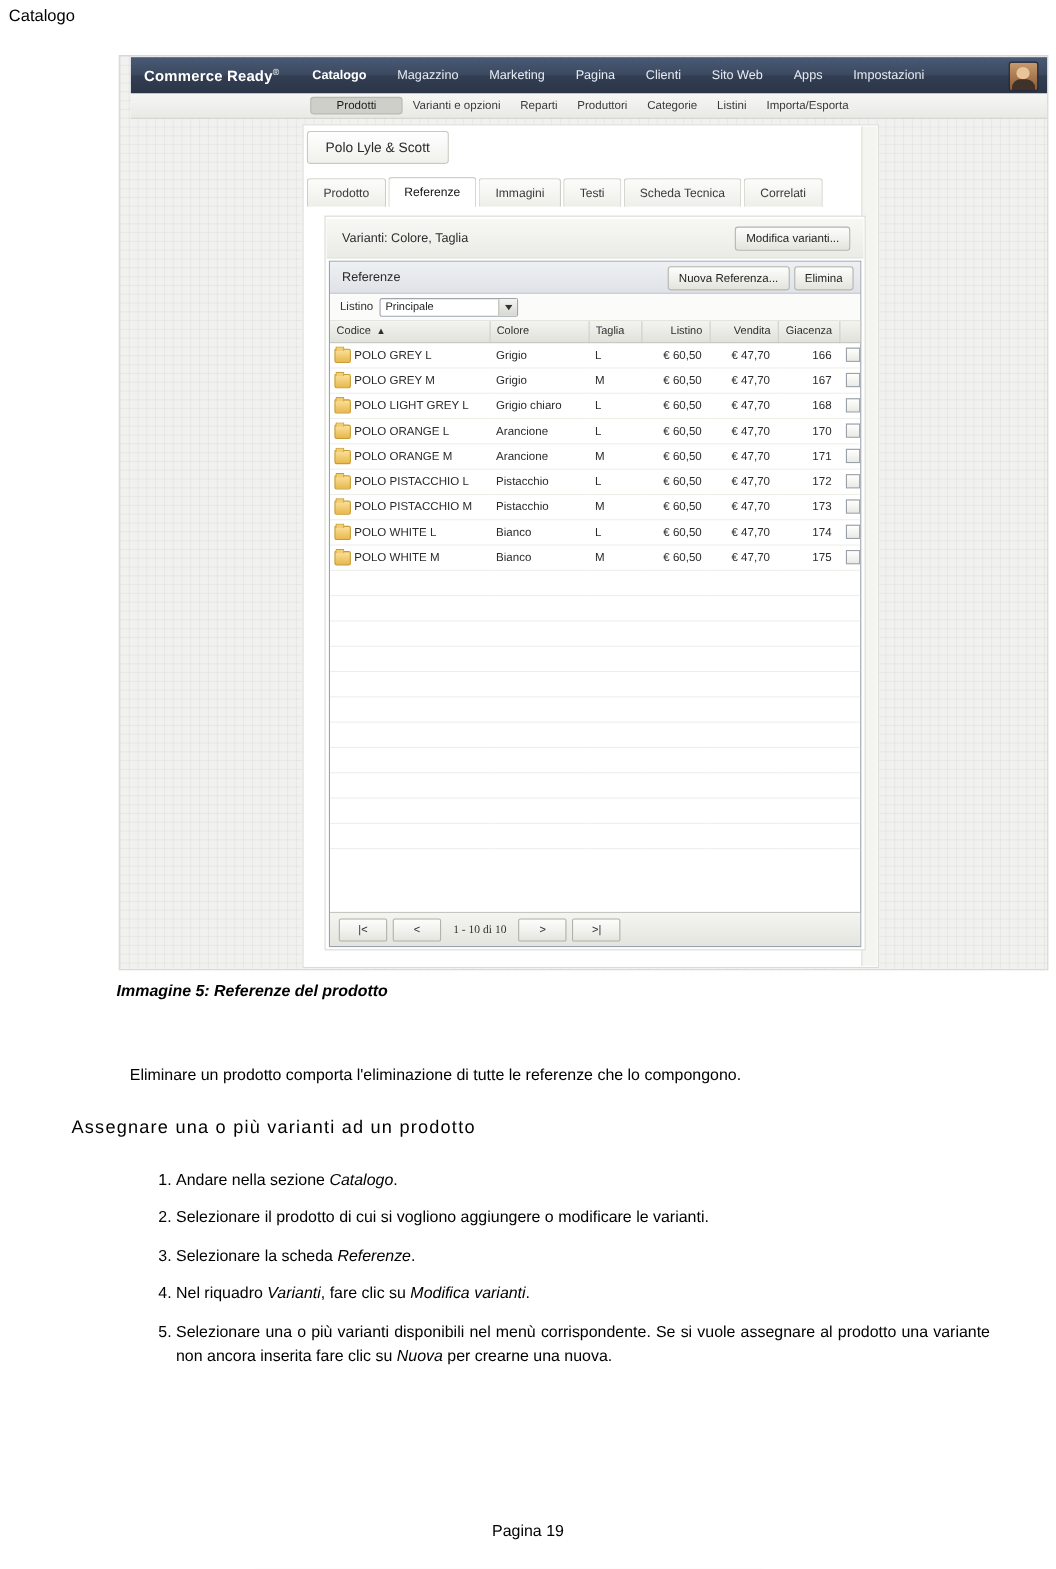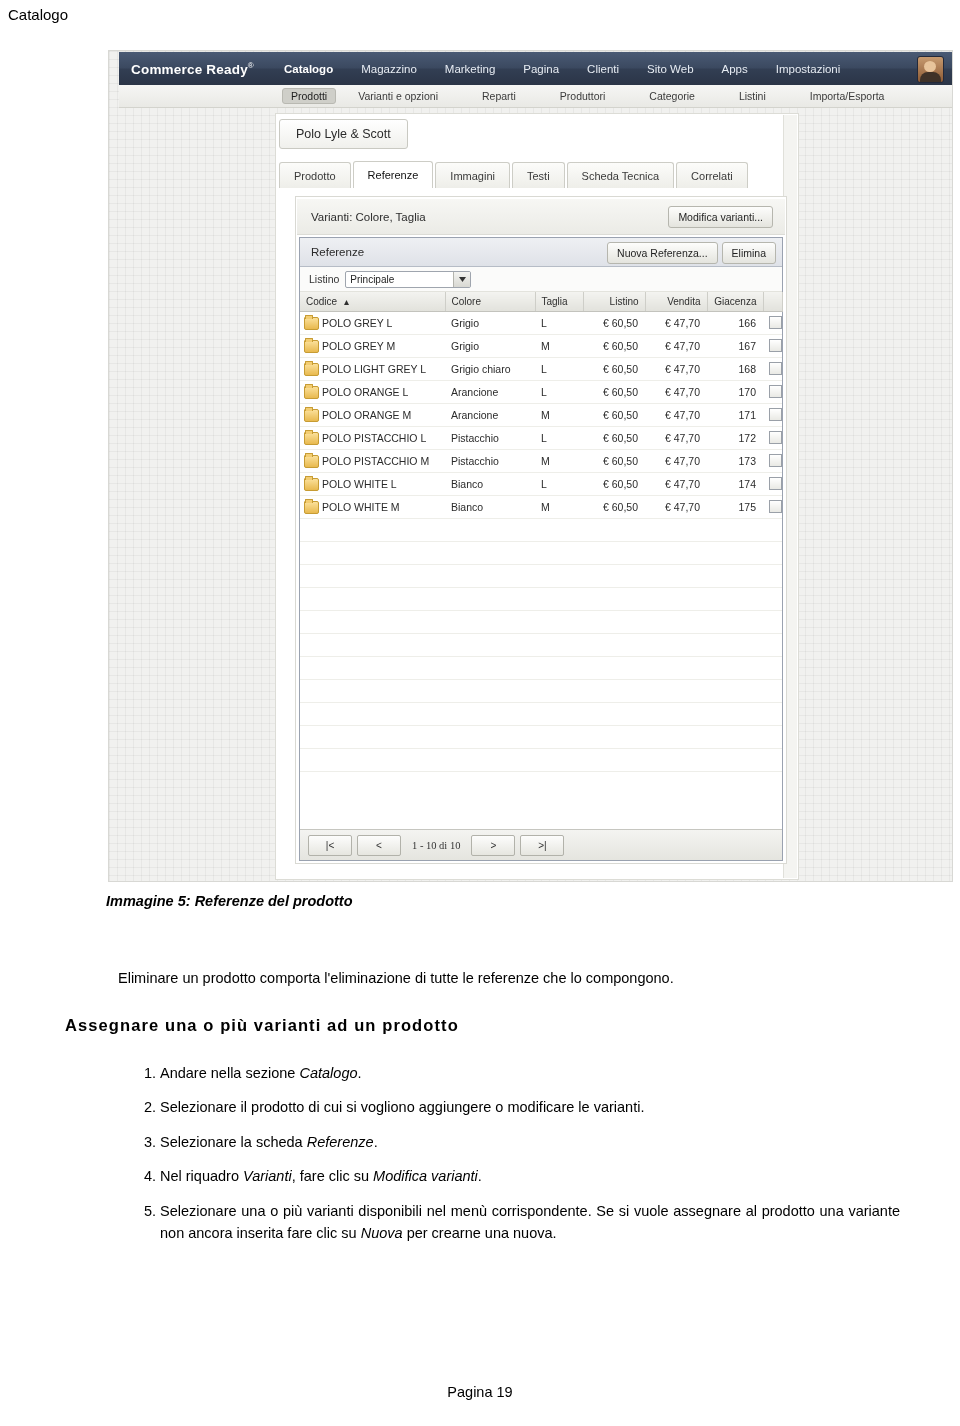--- a/index.html
+++ b/index.html
@@ -130,28 +130,28 @@
     background: linear-gradient(to bottom, #f6f6f4 0%, #e9e9e5 100%);
     border-bottom: 1px solid #d3d3cd;
     display: flex;
     align-items: center;
     padding-left: 163px;
     box-sizing: border-box;
   }
   .subnav .sitem {
     font-size: 10.5px;
     color: #3b3b3b;
-    padding: 0 22px;
+    padding: 0 9px;
     white-space: nowrap;
   }
   .subnav .sitem.selected {
     background: #cfcfc9;
     border: 1px solid #b9b9b2;
     border-radius: 3px;
-    padding: 1px 8px;
+    padding: 1px 23px;
     color: #1d1d1d;
   }
 
   
   .content-panel {
     position: absolute;
     left: 166px;
     top: 62px;
     width: 524px;
     height: 767px;
@@ -444,21 +444,21 @@
     left: 118px;
     top: 968px;
     width: 730px;
     text-align: justify;
   }
   .h2 {
     position: absolute;
     left: 65px;
     top: 1016px;
     font-size: 16.5px;
-    font-weight: bold;
+    font-weight: normal;
     letter-spacing: 1.1px;
   }
   ol.steps {
     position: absolute;
     left: 128px;
     top: 1062px;
     width: 740px;
     margin: 0;
     padding: 0 0 0 32px;
     font-size: 14.5px;

